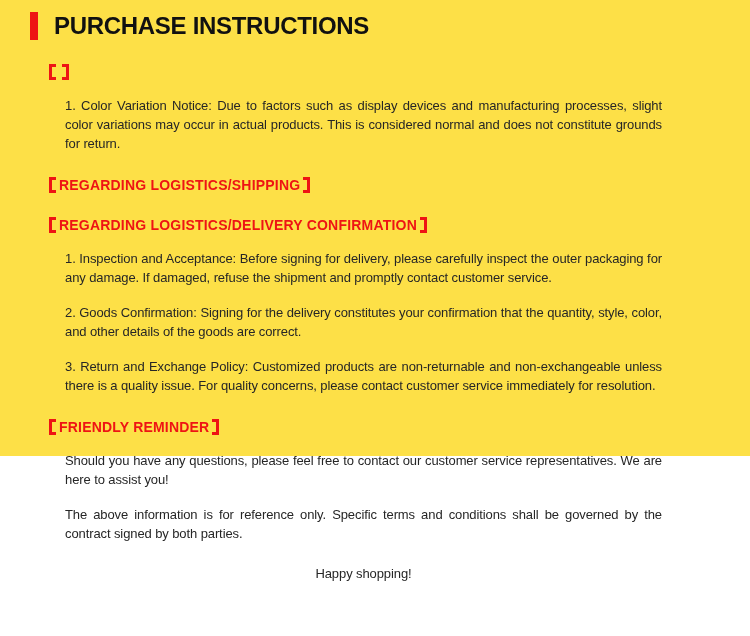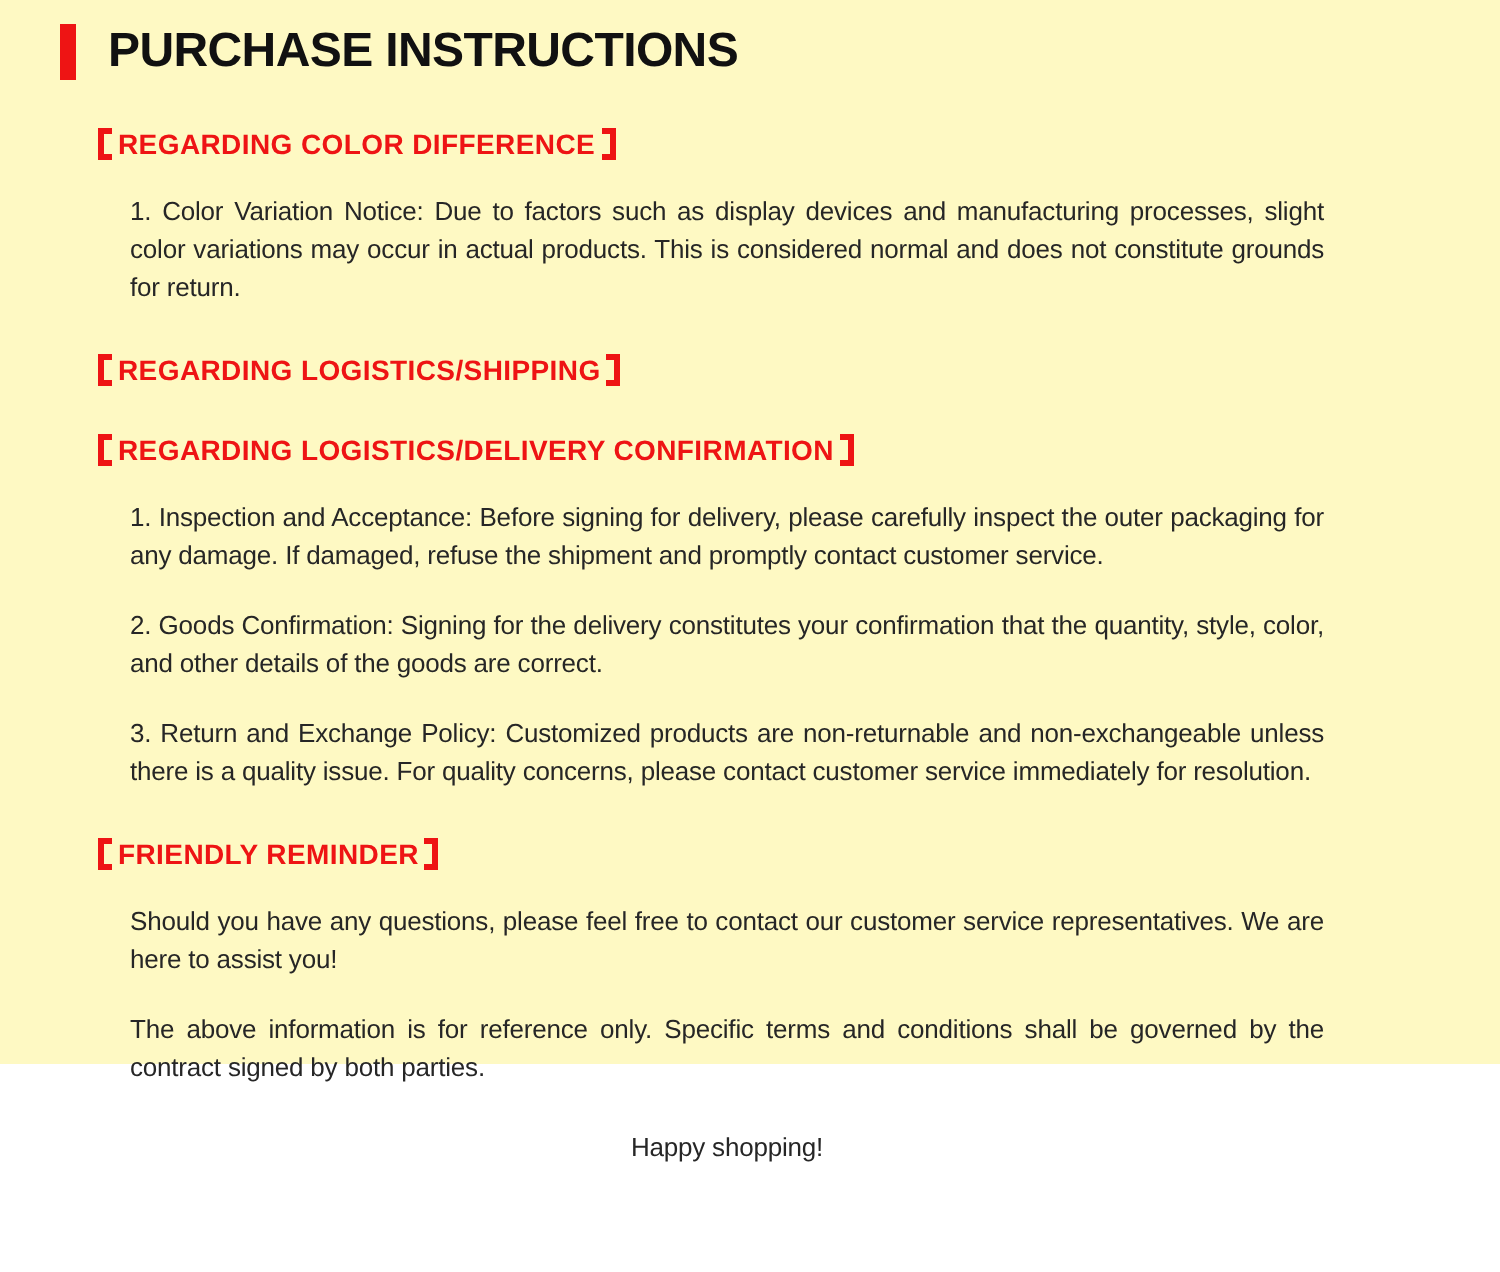--- a/index.html
+++ b/index.html
@@ -10,23 +10,23 @@
   body {
     width: 750px;
     height: 636px;
     overflow: hidden;
     font-family: "Liberation Sans", sans-serif;
     -webkit-font-smoothing: antialiased;
   }
   .page {
     box-sizing: border-box;
     width: 750px;
-    height: 532px;
+    height: 456px;
     padding: 12px 72px 0 49px;
-    background: #fef9c3;
+    background: #fde047;
   }
   .title-row {
     display: flex;
     align-items: center;
     margin-left: -19px;
     margin-bottom: 14px;
   }
   .title-bar {
     width: 8px;
     height: 28px;
@@ -94,21 +94,20 @@
 <div class="page">
 
   <div class="title-row">
     <span class="title-bar"></span>
     <h1 class="page-title">PURCHASE INSTRUCTIONS</h1>
   </div>
 
   <div class="section">
     <div class="section-heading">
       <span class="bracket open"></span>
-      <span>REGARDING COLOR DIFFERENCE</span>
       <span class="bracket close"></span>
     </div>
     <p class="body-para">1. Color Variation Notice: Due to factors such as display devices and manufacturing processes, slight color variations may occur in actual products. This is considered normal and does not constitute grounds for return.</p>
   </div>
 
   <div class="section">
     <div class="section-heading">
       <span class="bracket open"></span>
       <span>REGARDING LOGISTICS/SHIPPING</span>
       <span class="bracket close"></span>

